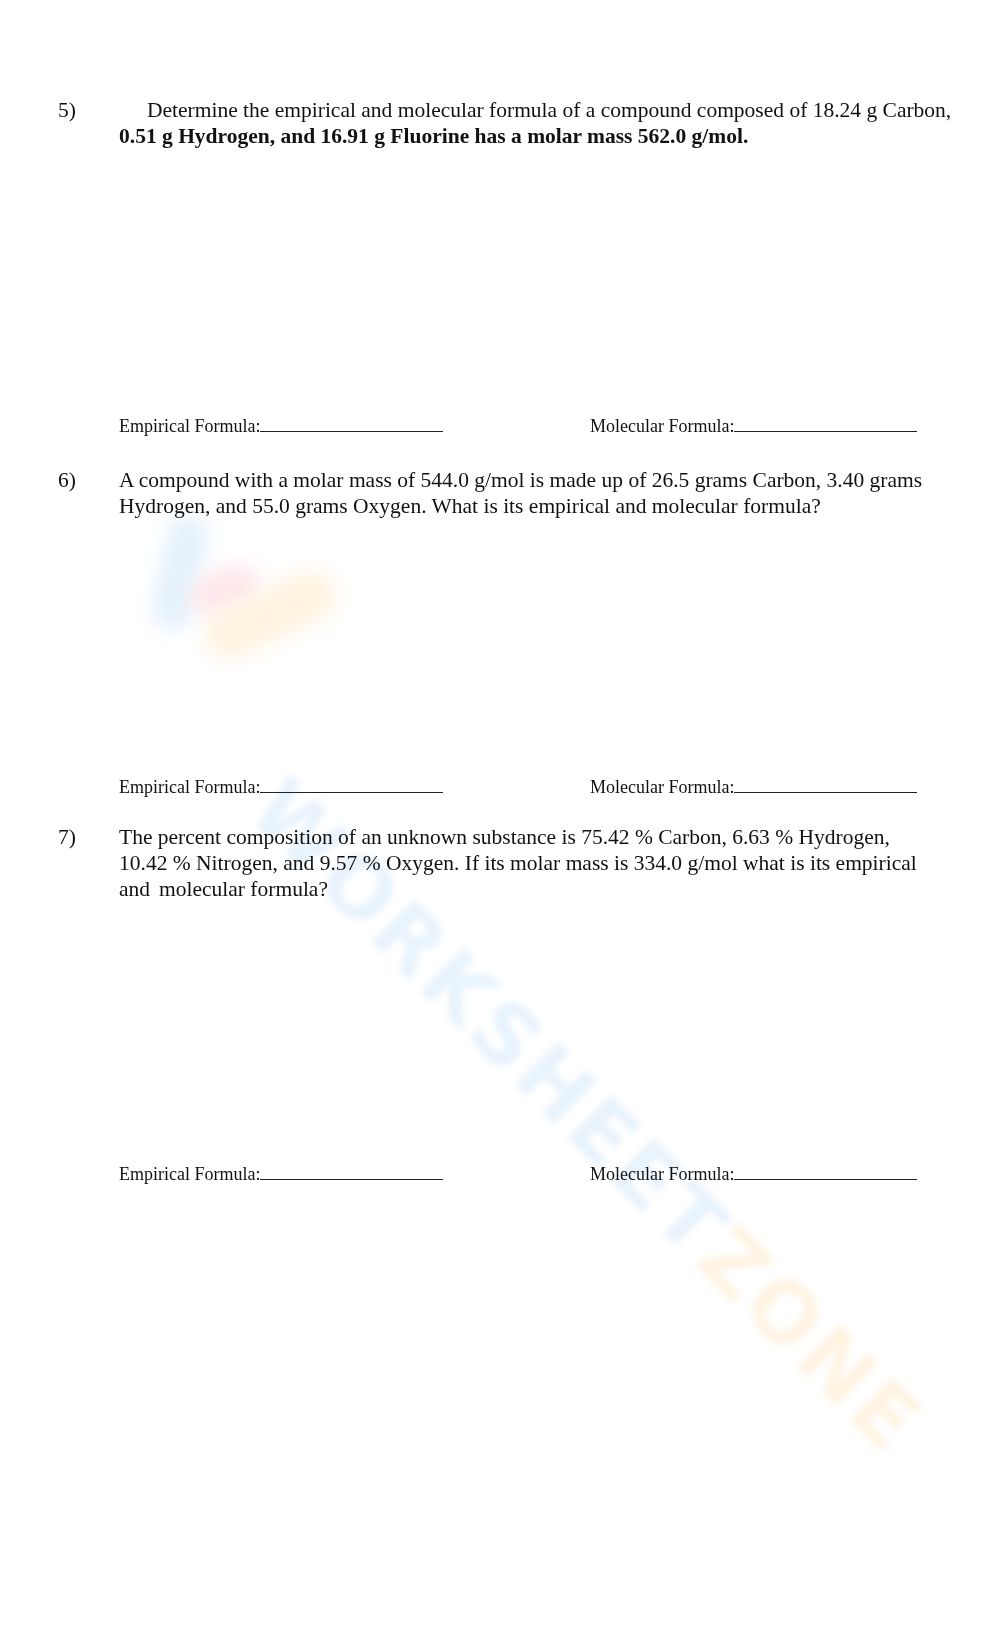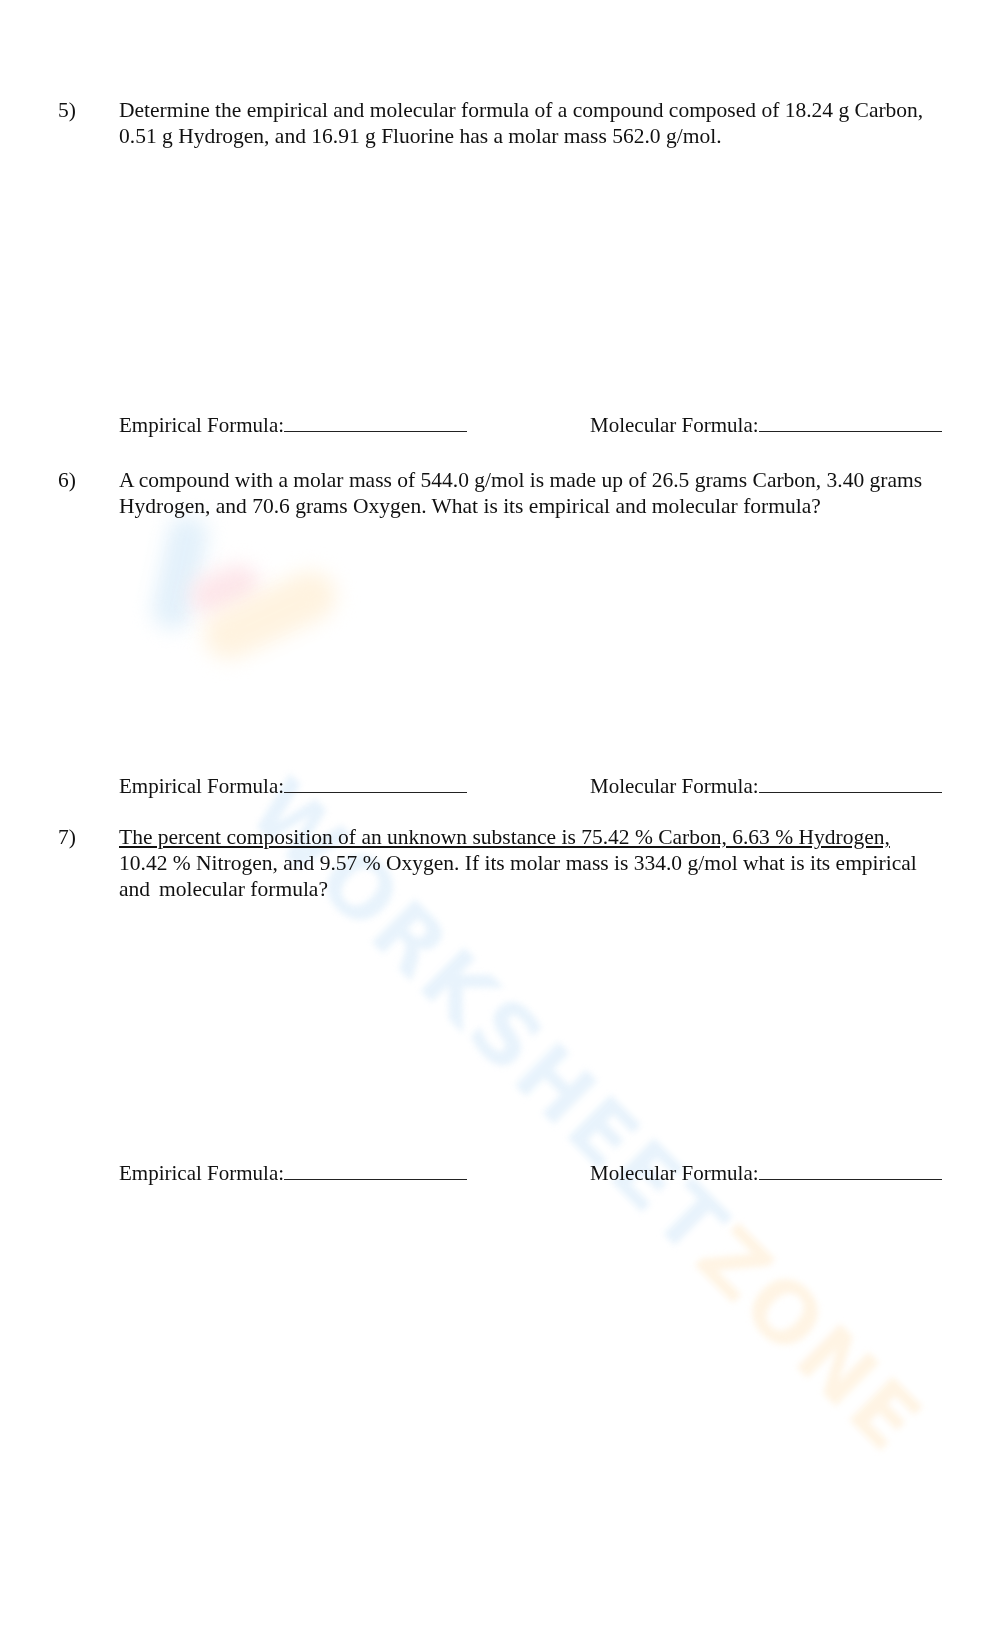--- a/index.html
+++ b/index.html
@@ -11,62 +11,62 @@
   .wm-pink { background: #fde6ea; }
   .wm-orange { background: #fff3e0; }
   .wm-text { position: absolute; left: 300px; top: 760px; width: 700px;
              font-family: "DejaVu Sans", sans-serif; font-weight: bold; font-size: 84px;
              color: #e8f3fc; transform: rotate(45deg); transform-origin: 0 0;
              letter-spacing: 4px; filter: blur(3px); white-space: nowrap; }
   .wm-text .z { color: #fff4e4; }
   .q { position: absolute; left: 0; width: 1000px; font-size: 21.5px; line-height: 26px; }
   .qnum { position: absolute; left: 58px; top: 0; }
   .qtext { position: absolute; left: 119px; width: 830px; }
-  .ans { position: absolute; font-size: 21px; line-height: 26px; white-space: nowrap; }
+  .ans { position: absolute; font-size: 18px; line-height: 26px; white-space: nowrap; }
   .blank { display: inline-block; width: 183px; border-bottom: 1px solid #222; height: 20px; vertical-align: baseline; }
 </style>
 </head>
 <body>
 
 <div class="page">
 
   <div>
     <div class="wm wm-blue" style="left:160px;top:515px;width:40px;height:115px;transform:rotate(12deg);"></div>
     <div class="wm wm-pink" style="left:190px;top:570px;width:70px;height:40px;transform:rotate(-20deg);"></div>
     <div class="wm wm-orange" style="left:200px;top:590px;width:140px;height:50px;transform:rotate(-25deg);"></div>
   </div>
   <div class="wm-text"><span>WORKSHEET</span><span class="z">ZONE</span></div>
 
   <div class="q" style="top:97px;">
     <span class="qnum">5)</span>
-    <div class="qtext" style="top:0;">Determine the empirical and molecular formula of a compound composed of 18.24 g Carbon,</div>
-    <div class="qtext" style="top:26px;">0.51 g Hydrogen, and 16.91 g Fluorine has a molar mass 562.0 g/mol.</div>
+    <div class="qtext" style="top:0;margin-left:28px;">Determine the empirical and molecular formula of a compound composed of 18.24 g Carbon,</div>
+    <div class="qtext" style="top:26px;font-weight:bold;">0.51 g Hydrogen, and 16.91 g Fluorine has a molar mass 562.0 g/mol.</div>
   </div>
   <div class="ans" style="left:119px;top:411px;">
     <span>Empirical Formula:</span><span class="blank"></span>
   </div>
   <div class="ans" style="left:590px;top:411px;">
     <span>Molecular Formula:</span><span class="blank"></span>
   </div>
 
   <div class="q" style="top:467px;">
     <span class="qnum">6)</span>
     <div class="qtext" style="top:0;">A compound with a molar mass of 544.0 g/mol is made up of 26.5 grams Carbon, 3.40 grams</div>
-    <div class="qtext" style="top:26px;">Hydrogen, and 70.6 grams Oxygen. What is its empirical and molecular formula?</div>
+    <div class="qtext" style="top:26px;">Hydrogen, and 55.0 grams Oxygen. What is its empirical and molecular formula?</div>
   </div>
   <div class="ans" style="left:119px;top:772px;">
     <span>Empirical Formula:</span><span class="blank"></span>
   </div>
   <div class="ans" style="left:590px;top:772px;">
     <span>Molecular Formula:</span><span class="blank"></span>
   </div>
 
   <div class="q" style="top:824px;">
     <span class="qnum">7)</span>
-    <div class="qtext" style="top:0;text-decoration:underline;">The percent composition of an unknown substance is 75.42 % Carbon, 6.63 % Hydrogen,</div>
+    <div class="qtext" style="top:0;">The percent composition of an unknown substance is 75.42 % Carbon, 6.63 % Hydrogen,</div>
     <div class="qtext" style="top:26px;">10.42 % Nitrogen, and 9.57 % Oxygen. If its molar mass is 334.0 g/mol what is its empirical and</div>
     <div class="qtext" style="top:52px;margin-left:40px;">molecular formula?</div>
   </div>
   <div class="ans" style="left:119px;top:1159px;">
     <span>Empirical Formula:</span><span class="blank"></span>
   </div>
   <div class="ans" style="left:590px;top:1159px;">
     <span>Molecular Formula:</span><span class="blank"></span>
   </div>
 

